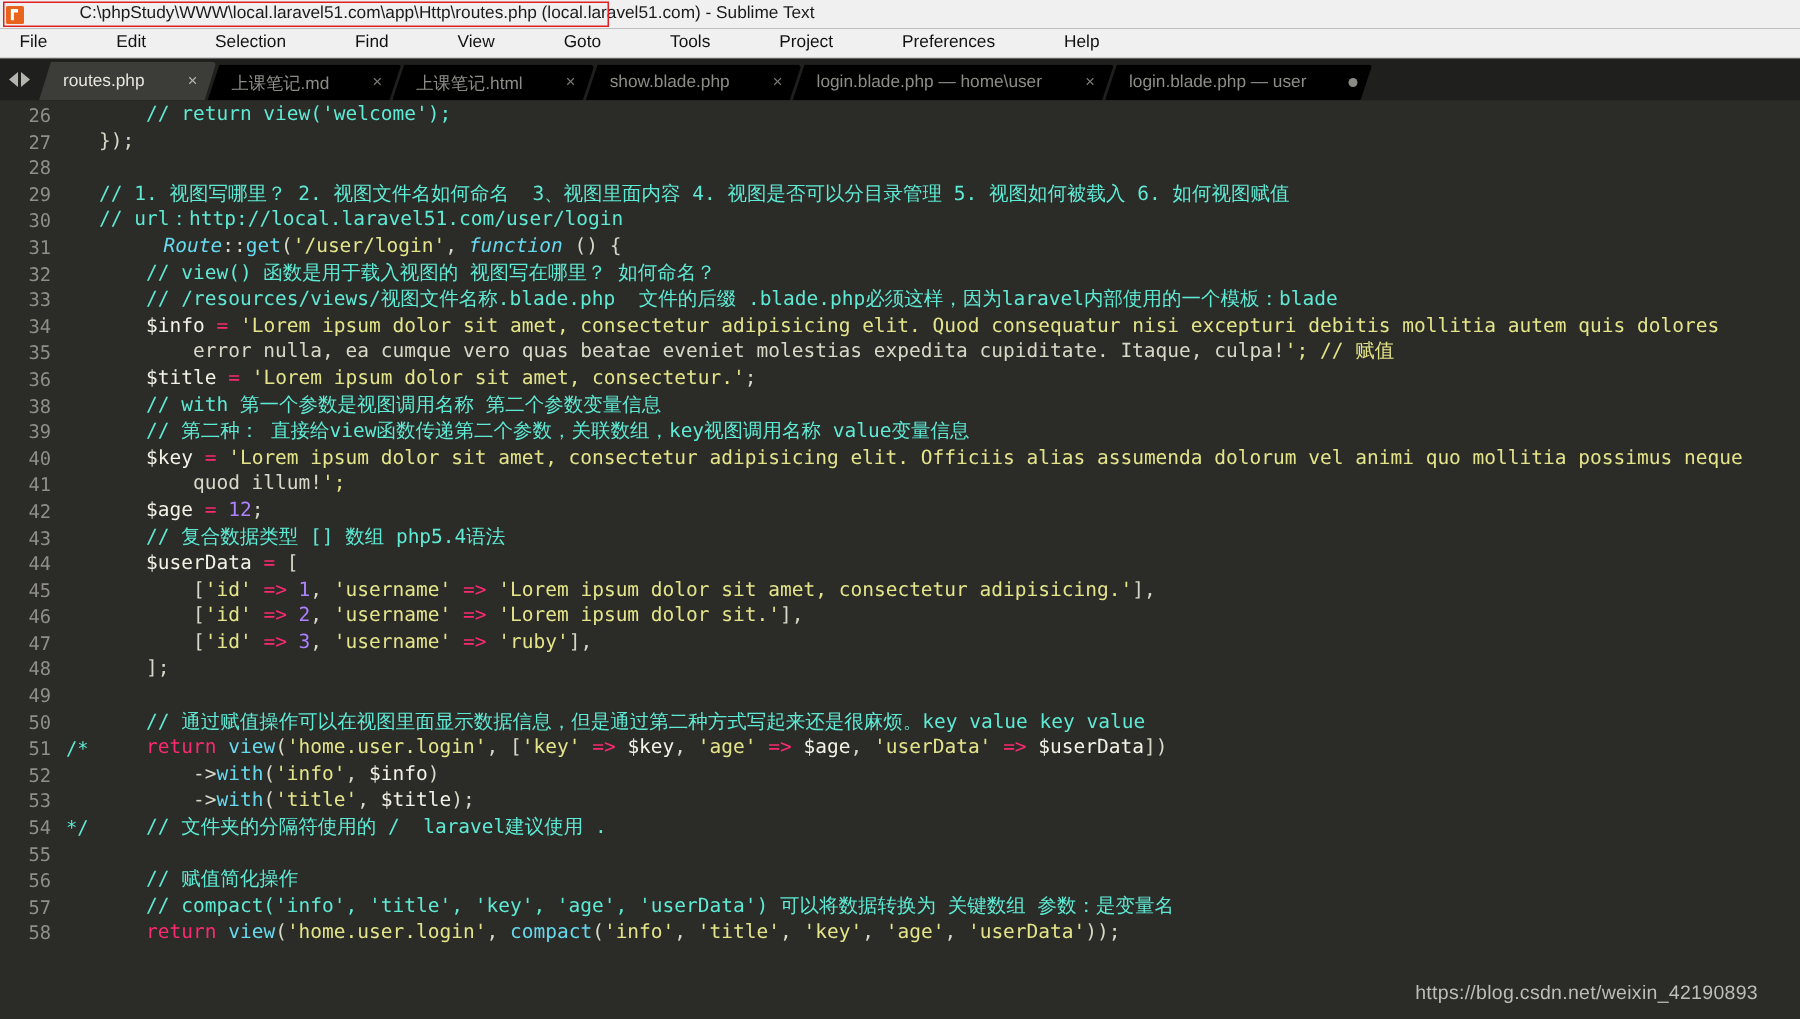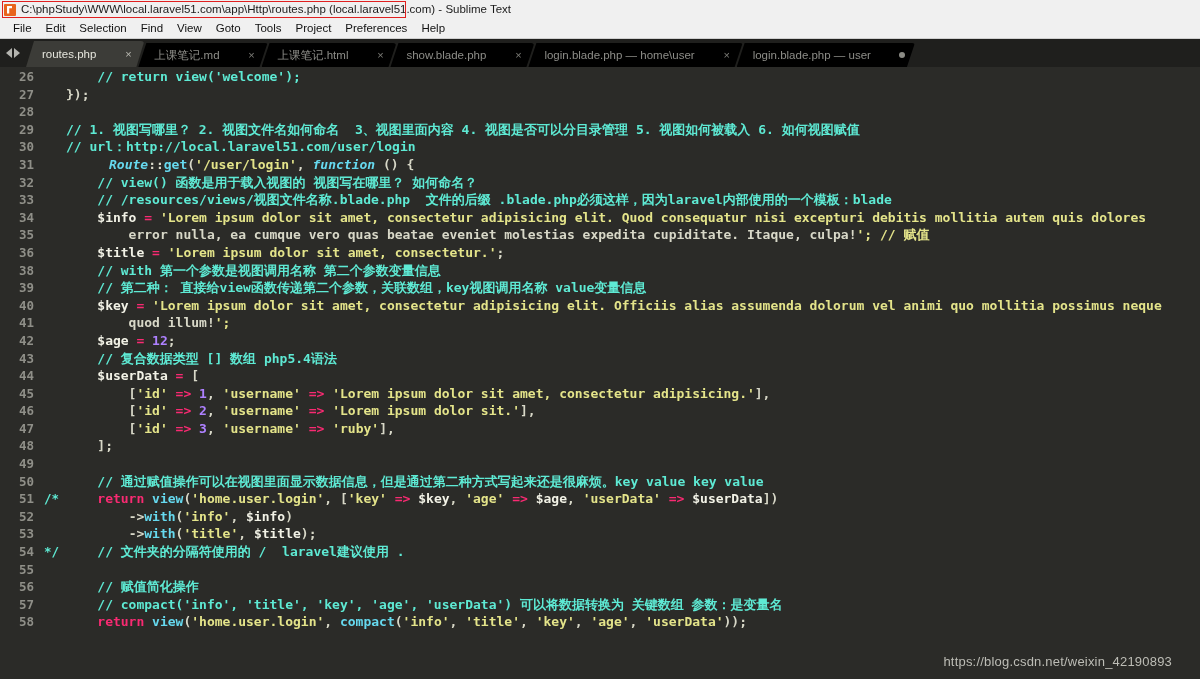--- a/index.html
+++ b/index.html
@@ -14,20 +14,21 @@
   }
 
   
   .titlebar {
     height: 19px;
     background: #f0f0f0;
     display: flex;
     align-items: center;
     padding-left: 4px;
     position: relative;
+    gap: 32px;
   }
   .app-icon {
     width: 12px; height: 12px;
     background: #e8641c;
     border-radius: 1px;
     margin-right: 5px;
     flex: 0 0 auto;
     position: relative;
   }
   .app-icon::after{
@@ -56,20 +57,21 @@
 
   
   .menubar {
     height: 20px;
     background: #f0f0f0;
     display: flex;
     align-items: center;
     padding-left: 6px;
     border-bottom: 1px solid #cfcfcf;
     box-sizing: border-box;
+    gap: 32px;
   }
   .menu-item {
     font-family: "Liberation Sans", sans-serif;
     font-size: 11.5px;
     color: #111;
     padding: 0 7px;
     line-height: 19px;
     cursor: default;
     white-space: nowrap;
   }
@@ -142,21 +144,20 @@
   
   .editor {
     position: relative;
     background: #2b2b28;
     height: 612px;
     overflow: hidden;
   }
   .code-wrap {
     position: relative;
     padding-top: 1px;
-    font-weight: bold;
   }
   .line {
     display: flex;
     height: 17.6px;
     line-height: 17.6px;
     white-space: pre;
     font-family: "DejaVu Sans Mono", monospace;
     font-size: 13px;
   }
   .ln {

